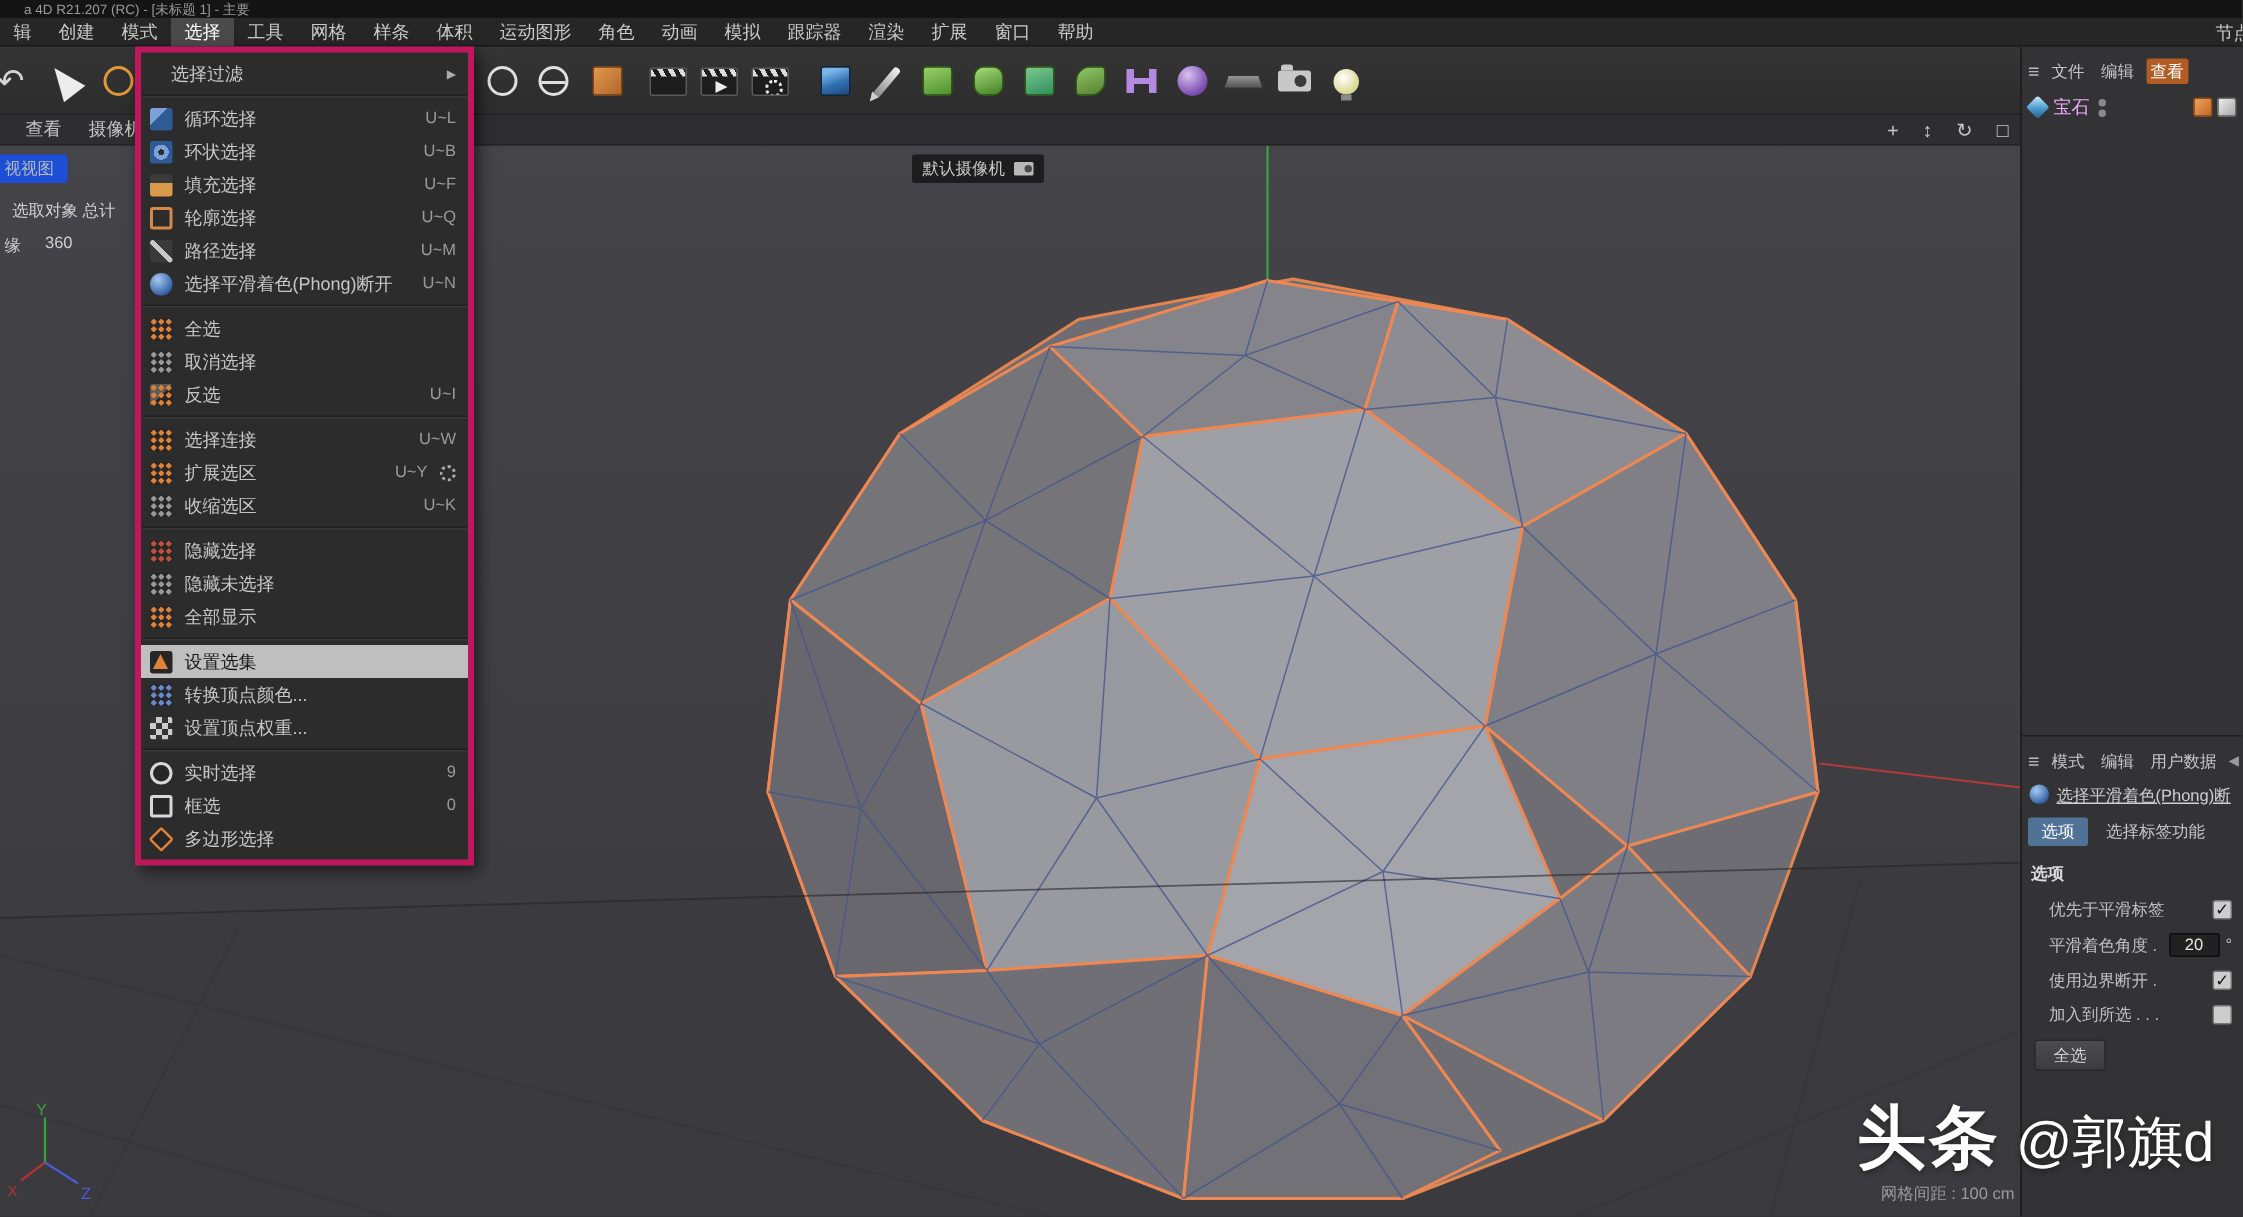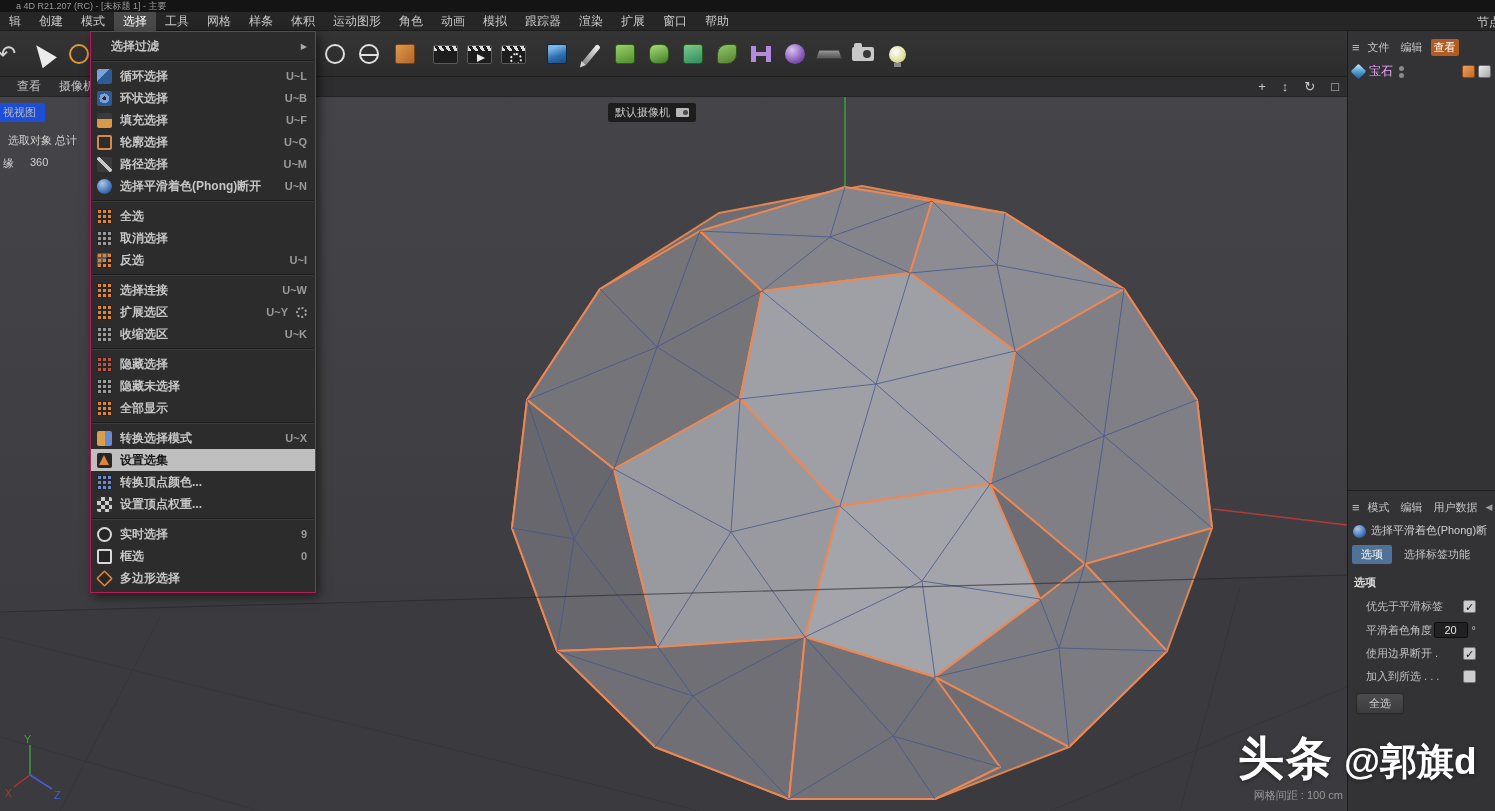--- a/index.html
+++ b/index.html
@@ -54,21 +54,21 @@
   .cam-pill { position:absolute; left:608px; top:26px; background:rgba(22,22,22,.85); border-radius:2px; padding:2px 7px; font-size:11px; color:#c8c8c8; display:flex; align-items:center; gap:6px; z-index:4; }
   .cam-mini { width:13px; height:9px; background:#b8b8b8; border-radius:1px; position:relative; }
   .cam-mini::after { content:""; position:absolute; right:1.5px; top:1.5px; width:5px; height:5px; border-radius:50%; background:#4a4a4a; }
   .view-pill { position:absolute; left:0; top:26px; background:#1d4ed8; padding:2px 9px 2px 3px; font-size:11px; color:#b8b8b8; border-radius:0 2px 2px 0; z-index:4; }
   .sel-info { position:absolute; left:8px; top:56px; font-size:11px; color:#d0d0d0; z-index:4; }
   .sel-edges { position:absolute; left:3px; top:79px; font-size:11px; color:#d0d0d0; display:flex; gap:16px; z-index:4; }
   .grid-info { position:absolute; right:4px; bottom:8px; font-size:11px; color:#9a9a9a; z-index:4; }
   #gizmo { position:absolute; left:4px; bottom:8px; z-index:4; }
 
   
-  #select-menu { position:absolute; left:90px; top:31px; width:226px; background:#2c2c2c; border:1px solid #be185d; box-shadow:3px 4px 10px rgba(0,0,0,.55); z-index:100; padding:3px 0; font-size:12px; color:#c6c6c6;font-weight:bold; }
+  #select-menu { position:absolute; left:90px; top:31px; width:226px; background:#2c2c2c; border:4px solid #be185d; box-shadow:3px 4px 10px rgba(0,0,0,.55); z-index:100; padding:3px 0; font-size:12px; color:#c6c6c6; }
   .mrow { height:22px; display:flex; align-items:center; gap:8px; padding:0 8px 0 6px; }
   .mrow.hl { background:#bfbfbf; color:#161616; }
   .mrow .lbl { flex:1; white-space:nowrap; overflow:hidden; }
   .mrow .sc { color:#9a9a9a; font-size:11px; margin-left:6px; }
   .subarrow { margin-left:auto; font-size:8px; color:#aaa; }
   .msep { height:0; border-top:1px solid #1e1e1e; border-bottom:1px solid #3a3a3a; margin:3px 1px; }
   .mic { width:15px; height:15px; flex:none; border-radius:2px; background:#262626; }
   .gearmini { width:11px; height:11px; border:2px dotted #aaa; border-radius:50%; flex:none; }
   .ic-loop   { background:linear-gradient(135deg,#7aa2d8 0 40%,#2e5a96 40%); }
   .ic-ringsel{ background:radial-gradient(circle,#2c2c2c 2px,#7aa2d8 2px 5px,#2e5a96 5px); }
@@ -99,38 +99,38 @@
   .obj-row { display:flex; align-items:center; gap:4px; padding:5px 4px; }
   .gem { width:13px; height:13px; background:linear-gradient(135deg,#cfeefb,#4a9ad0 55%,#2a5a90); transform:rotate(45deg) scale(.85); border-radius:2px; flex:none; }
   .obj-name { color:#f0abfc; font-size:12px; }
   .vis-dots { display:flex; flex-direction:column; gap:2px; margin-left:2px; }
   .vdot { width:5px; height:5px; border-radius:50%; background:#8a8a8a; }
   .tags { margin-left:auto; display:flex; gap:3px; }
   .tagsq { width:13px; height:13px; border-radius:2px; }
   .tag-orange { background:linear-gradient(135deg,#f0a05a,#c06a28); border:1px solid #8a4a1a; }
   .tag-light { background:linear-gradient(135deg,#ececec,#a8a8a8); border:1px solid #6a6a6a; }
   #attr-panel { position:absolute; left:0; top:459px; width:148px; bottom:0; background:#333336; border-top:1px solid #202020; }
-  .attr-title { display:flex; align-items:flex-end; gap:5px; padding:5px 5px; white-space:nowrap; overflow:hidden; color:#cfcfcf; }
+  .attr-title { display:flex; align-items:flex-start; gap:5px; padding:5px 5px; white-space:nowrap; overflow:hidden; color:#cfcfcf;text-decoration:underline; }
   .sph { width:13px; height:13px; border-radius:50%; background:radial-gradient(circle at 35% 30%,#a8c8f0,#2e5fa3 75%); flex:none; }
   .attr-tabs { display:flex; gap:3px; padding:2px 4px; white-space:nowrap; }
   .atab { padding:2px 9px; border-radius:2px; }
   .atab.active { background:#4f7296; color:#fff; }
   .attr-section { font-weight:bold; color:#dcdcdc; padding:9px 6px 5px; }
-  .arow { display:flex; align-items:center; padding:4px 20px 4px 18px; }
+  .arow { display:flex; align-items:center; padding:4px 8px 4px 18px; }
   .arow .albl { flex:1; white-space:nowrap; overflow:hidden; color:#c0c0c0; }
   .cbox { width:13px; height:13px; background:#cdcdcd; border:1px solid #777; border-radius:2px; font-size:11px; line-height:12px; text-align:center; color:#141414; flex:none; }
   .valbox { width:34px; height:16px; background:#212121; border:1px solid #0e0e0e; border-radius:2px; color:#e4e4e4; text-align:center; font-size:11px; line-height:15px; margin-right:4px; }
   .unit { color:#c0c0c0; }
   .btn { display:inline-block; background:linear-gradient(#4c4c4f,#3c3c3f); border:1px solid #282828; border-radius:3px; padding:2px 12px; color:#d2d2d2; margin:5px 8px; }
   .panel-arrow { margin-left:auto; font-size:9px; color:#9a9a9a; }
 
   
   #watermark { position:absolute; left:1238px; top:728px; z-index:200; display:flex; align-items:baseline; gap:10px; color:#fff; text-shadow:0 1px 4px rgba(0,0,0,.45); white-space:nowrap; }
   .wm-brand { font-size:46px; font-weight:900; letter-spacing:2px; }
-  .wm-handle { font-size:37px; font-weight:700; }
+  .wm-handle { font-size:37px; font-weight:400; }
 </style>
 </head>
 <body>
 
 <div id="titlebar">
   <span>a 4D R21.207 (RC) - [未标题 1] - 主要</span>
 </div>
 
 <div id="menubar">
   <span class="mitem">辑</span>
@@ -379,25 +379,20 @@
   </div>
   <div class="mrow">
     <span class="mic ic-dots-g"></span>
     <span class="lbl">隐藏未选择</span>
   </div>
   <div class="mrow">
     <span class="mic ic-dots-o"></span>
     <span class="lbl">全部显示</span>
   </div>
   <div class="msep"></div>
-  <div class="mrow">
-    <span class="mic ic-convert"></span>
-    <span class="lbl">转换选择模式</span>
-    <span class="sc">U~X</span>
-  </div>
   <div class="mrow hl">
     <span class="mic ic-setsel"></span>
     <span class="lbl">设置选集</span>
   </div>
   <div class="mrow">
     <span class="mic ic-dots-b"></span>
     <span class="lbl">转换顶点颜色...</span>
   </div>
   <div class="mrow">
     <span class="mic ic-checker"></span>

